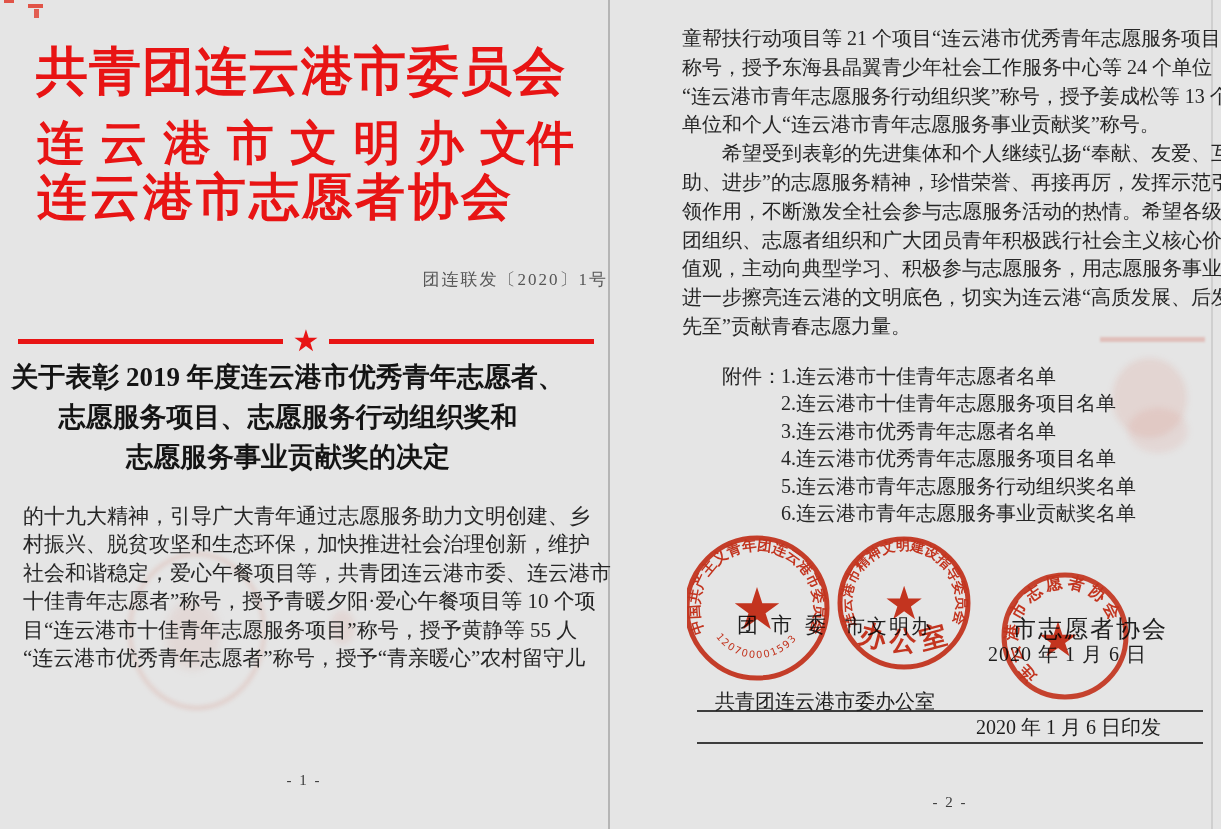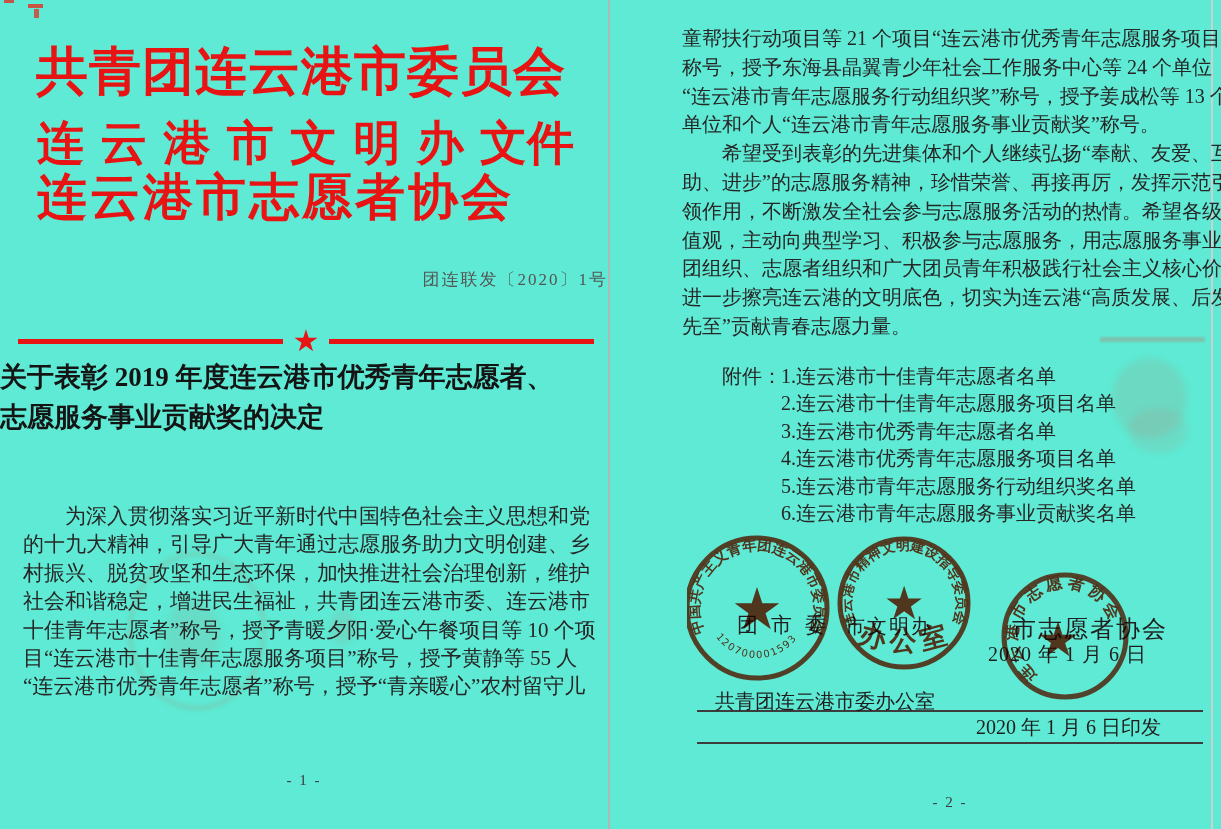--- a/index.html
+++ b/index.html
@@ -1,36 +1,36 @@
 <!DOCTYPE html>
 <html><head>
 <meta charset="utf-8">
 <style>
   html,body{margin:0;padding:0;background:#ffffff;}
   #canvas{
     position:relative;width:1221px;height:829px;overflow:hidden;
-    background:#5eead4;
+    background:#e5e5e5;
     font-family:"Liberation Serif","DejaVu Serif",serif;
     color:#262626;
   }
   .abs{position:absolute;}
   
   .page-divider{left:608px;top:0;width:2px;height:829px;background:#b5b5b5;}
   .page-edge{left:1211px;top:0;width:2px;height:829px;background:#cfcfcf;}
   
   .hdr{color:#e81414;font-weight:bold;line-height:1.08;white-space:nowrap;}
   .hdr1{left:36px;top:44px;font-size:52px;letter-spacing:1px;}
   .hdr2{left:37px;top:112px;width:537px;display:flex;justify-content:space-between;font-size:47px;color:#e81414;font-weight:bold;}
   .hdr3{left:37px;top:170px;font-size:50px;letter-spacing:3px;}
   .docnum{left:0;top:268px;width:608px;text-align:right;font-size:17px;letter-spacing:2px;color:#555;}
   .rule{left:18px;top:324px;width:576px;height:34px;display:flex;align-items:center;}
   .rule .bar{flex:1;height:5px;background:#e81414;}
   .rule .star{color:#e81414;font-size:30px;line-height:30px;margin:0 10px;font-family:"DejaVu Sans",sans-serif;}
   
-  .title{left:0;top:357px;width:576px;font-size:27px;font-weight:bold;line-height:40px;color:#141414;}
+  .title{left:0;top:357px;width:576px;text-align:center;font-size:27px;font-weight:bold;line-height:40px;color:#141414;}
   .body1{left:23px;top:502px;width:578px;font-size:21px;line-height:28.4px;}
   .body1 div{white-space:nowrap;}
   .body2{left:682px;top:24px;width:528px;font-size:20px;line-height:28.8px;}
   .body2 div{white-space:nowrap;}
   .indent{text-indent:2em;}
   .pagenum1{left:0;top:772px;width:608px;text-align:center;font-size:15px;color:#3a3a3a;letter-spacing:2px;}
   .pagenum2{left:660px;top:794px;width:580px;text-align:center;font-size:15px;color:#3a3a3a;letter-spacing:2px;}
   
   .att-label{left:722px;top:363px;font-size:20px;text-align:center;}
   .att-list{left:781px;top:363px;font-size:20px;line-height:27.4px;}
@@ -92,45 +92,45 @@
   <div class="abs docnum">团连联发〔2020〕1号</div>
 
   <div class="abs rule">
     <div class="bar"></div>
     <div class="star">★</div>
     <div class="bar"></div>
   </div>
 
   <div class="abs title">
     <div>关于表彰 2019 年度连云港市优秀青年志愿者、</div>
+    <div>志愿服务项目、志愿服务行动组织奖和</div>
     <div>志愿服务事业贡献奖的决定</div>
   </div>
 
   <div class="abs body1">
-    <div class="indent">为深入贯彻落实习近平新时代中国特色社会主义思想和党</div>
     <div>的十九大精神，引导广大青年通过志愿服务助力文明创建、乡</div>
     <div>村振兴、脱贫攻坚和生态环保，加快推进社会治理创新，维护</div>
-    <div>社会和谐稳定，增进民生福祉，共青团连云港市委、连云港市</div>
+    <div>社会和谐稳定，爱心午餐项目等，共青团连云港市委、连云港市</div>
     <div>十佳青年志愿者”称号，授予青暖夕阳·爱心午餐项目等 10 个项</div>
     <div>目“连云港市十佳青年志愿服务项目”称号，授予黄静等 55 人</div>
     <div>“连云港市优秀青年志愿者”称号，授予“青亲暖心”农村留守儿</div>
   </div>
 
   <div class="abs pagenum1">- 1 -</div>
 
   <div class="abs body2">
     <div>童帮扶行动项目等 21 个项目“连云港市优秀青年志愿服务项目”</div>
     <div>称号，授予东海县晶翼青少年社会工作服务中心等 24 个单位</div>
     <div>“连云港市青年志愿服务行动组织奖”称号，授予姜成松等 13 个</div>
     <div>单位和个人“连云港市青年志愿服务事业贡献奖”称号。</div>
     <div class="indent">希望受到表彰的先进集体和个人继续弘扬“奉献、友爱、互</div>
     <div>助、进步”的志愿服务精神，珍惜荣誉、再接再厉，发挥示范引</div>
     <div>领作用，不断激发全社会参与志愿服务活动的热情。希望各级</div>
+    <div>团组织、志愿者组织和广大团员青年积极践行社会主义核心价</div>
     <div>值观，主动向典型学习、积极参与志愿服务，用志愿服务事业</div>
-    <div>团组织、志愿者组织和广大团员青年积极践行社会主义核心价</div>
     <div>进一步擦亮连云港的文明底色，切实为连云港“高质发展、后发</div>
     <div>先至”贡献青春志愿力量。</div>
   </div>
 
   <div class="abs att-label">附件：</div>
   <div class="abs att-list">
     <div>1.连云港市十佳青年志愿者名单</div>
     <div>2.连云港市十佳青年志愿服务项目名单</div>
     <div>3.连云港市优秀青年志愿者名单</div>
     <div>4.连云港市优秀青年志愿服务项目名单</div>

